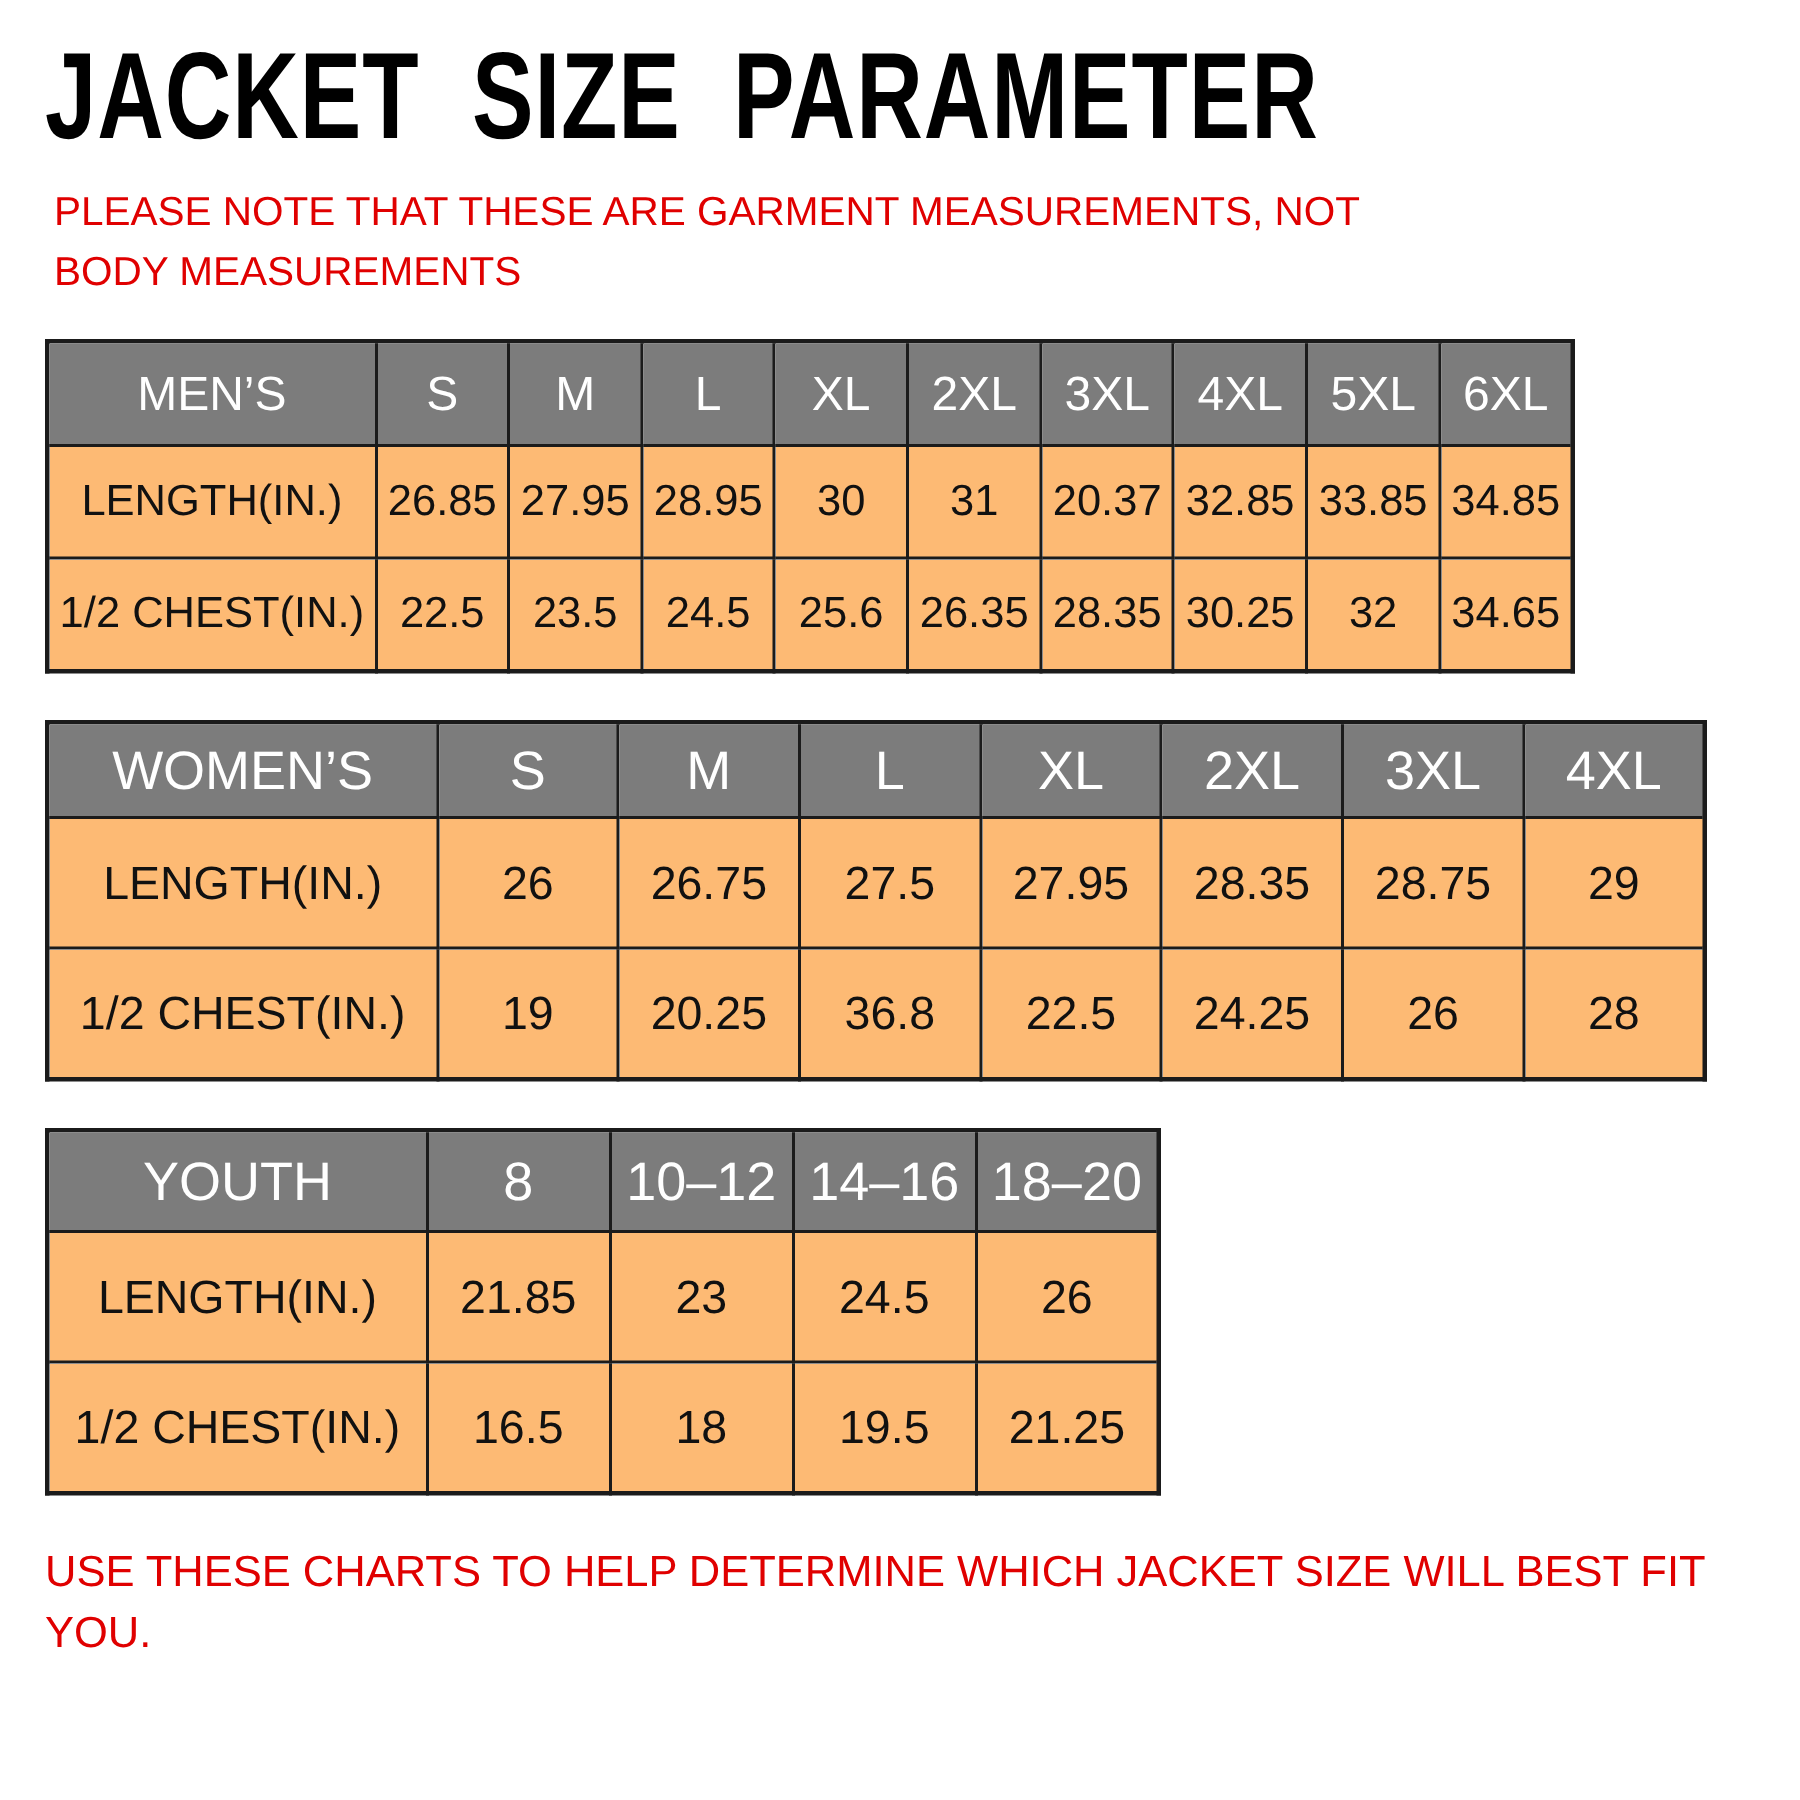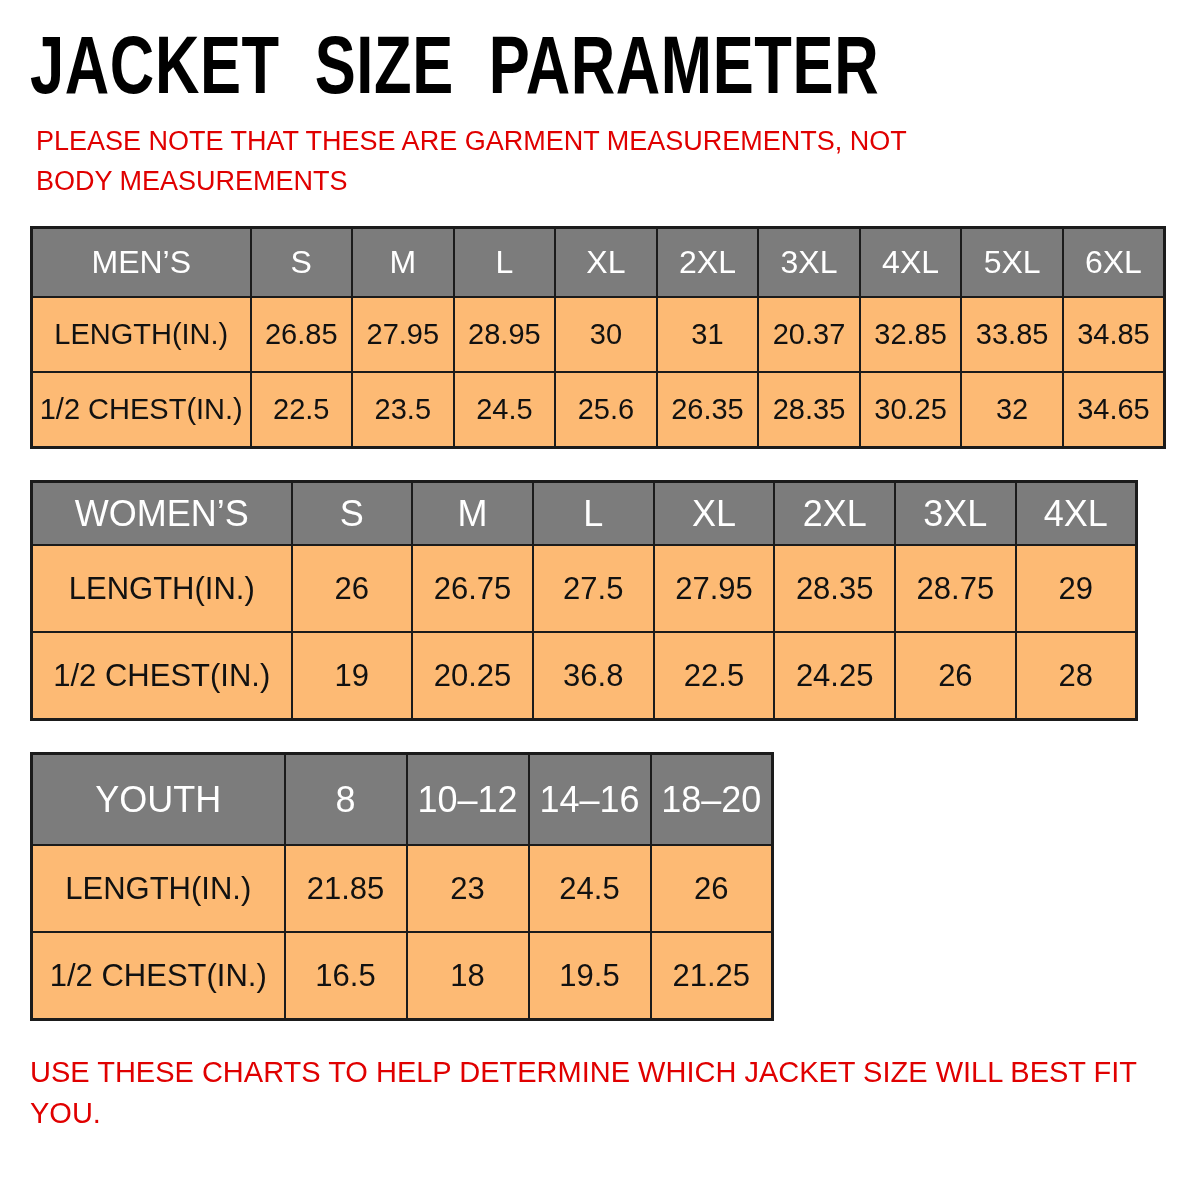--- a/index.html
+++ b/index.html
@@ -39,33 +39,33 @@
     border:2px solid var(--border-dark);
     text-align:center;vertical-align:middle;
     padding:0 4px;overflow:hidden;
   }
   table.size-table th{
     background:var(--header-grey);color:var(--header-text);
     font-weight:400;
   }
   table.size-table td{background:#fdba74;color:var(--text-black);}
 
-  .t-mens{width:1136px;padding-left:24px;}
+  .t-mens{width:1020px;padding-left:24px;}
   .t-mens col.c0{width:219px;}
   .t-mens th{height:70px;font-size:32px;}
   .t-mens td{height:75px;font-size:29px;}
 
   .t-womens{width:1108px;}
   .t-womens col.c0{width:260px;}
   .t-womens th{height:64px;font-size:36px;}
   .t-womens td{height:87px;font-size:31px;}
 
   .t-youth{width:744px;}
   .t-youth col.c0{width:253px;}
-  .t-youth th{height:92px;font-size:36px;}
+  .t-youth th{height:68px;font-size:36px;}
   .t-youth td{height:87px;font-size:31px;}
 
   .footer-para{
     margin:33px 0 0 0;max-width:1155px;
     color:var(--accent-red);
     font-size:29px;line-height:1.55;font-weight:400;
   }
   .footer-line{
     margin:27px 0 0 0;max-width:1155px;
     color:var(--accent-red);

